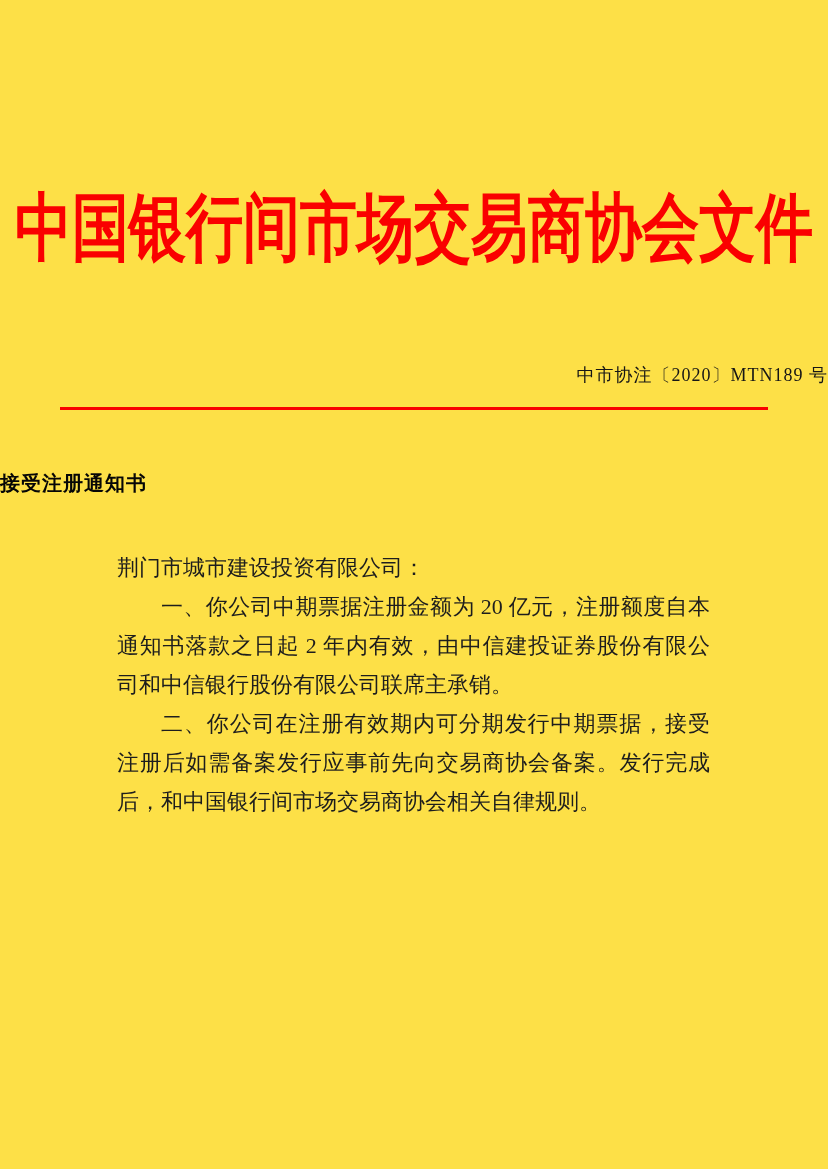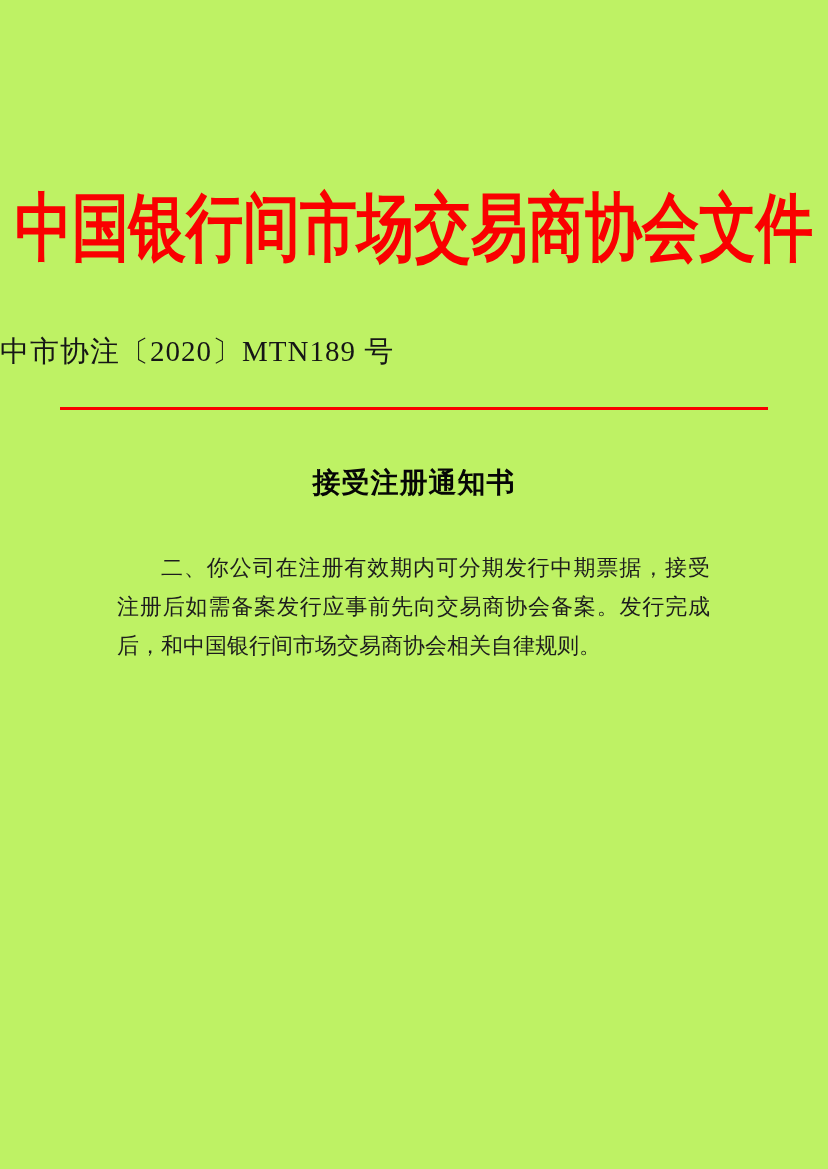--- a/index.html
+++ b/index.html
@@ -4,21 +4,21 @@
 <style>
   html, body {
     margin: 0;
     padding: 0;
     background: #ffffff;
   }
   .page {
     position: relative;
     width: 828px;
     height: 1169px;
-    background: #bef264;
+    background: #fde047;
     overflow: hidden;
     font-family: "Liberation Serif", "DejaVu Serif", serif;
   }
   
   .masthead {
     position: absolute;
     top: 191px;
     left: 0;
     width: 100%;
     text-align: center;
@@ -27,25 +27,25 @@
     font-weight: 700;
     line-height: 1;
     white-space: nowrap;
     letter-spacing: 0px;
     transform: scaleY(1.3);
     transform-origin: center top;
   }
   
   .doc-number {
     position: absolute;
-    top: 336px;
+    top: 360px;
     left: 0;
     width: 100%;
-    text-align: left;
-    font-size: 29px;
+    text-align: right;
+    font-size: 18px;
     line-height: 30px;
     color: #161616;
     letter-spacing: 1px;
     white-space: nowrap;
   }
   
   .red-rule {
     position: absolute;
     top: 407px;
     left: 60px;
@@ -53,22 +53,21 @@
     height: 3px;
     background: var(--accent-red, #fa0000);
   }
   
   .doc-title {
     position: absolute;
     top: 466px;
     left: 0;
     width: 100%;
     margin: 0;
-    text-align: center;
-    font-size: 28px;
+    font-size: 20px;
     font-weight: 600;
     line-height: 34px;
     color: #060606;
     letter-spacing: 1px;
   }
   
   .body-block {
     position: absolute;
     top: 548px;
     left: 117px;
@@ -94,16 +93,18 @@
 
   <div class="masthead">中国银行间市场交易商协会文件</div>
 
   <div class="doc-number">中市协注〔2020〕MTN189 号</div>
 
   <div class="red-rule"></div>
 
   <h1 class="doc-title">接受注册通知书</h1>
 
   <div class="body-block">
+    <p class="salutation">荆门市城市建设投资有限公司：</p>
+    <p class="para">一、你公司中期票据注册金额为 20 亿元，注册额度自本通知书落款之日起 2 年内有效，由中信建投证券股份有限公司和中信银行股份有限公司联席主承销。</p>
     <p class="para">二、你公司在注册有效期内可分期发行中期票据，接受注册后如需备案发行应事前先向交易商协会备案。发行完成后，和中国银行间市场交易商协会相关自律规则。</p>
   </div>
 
 </div>
 
 </body></html>

